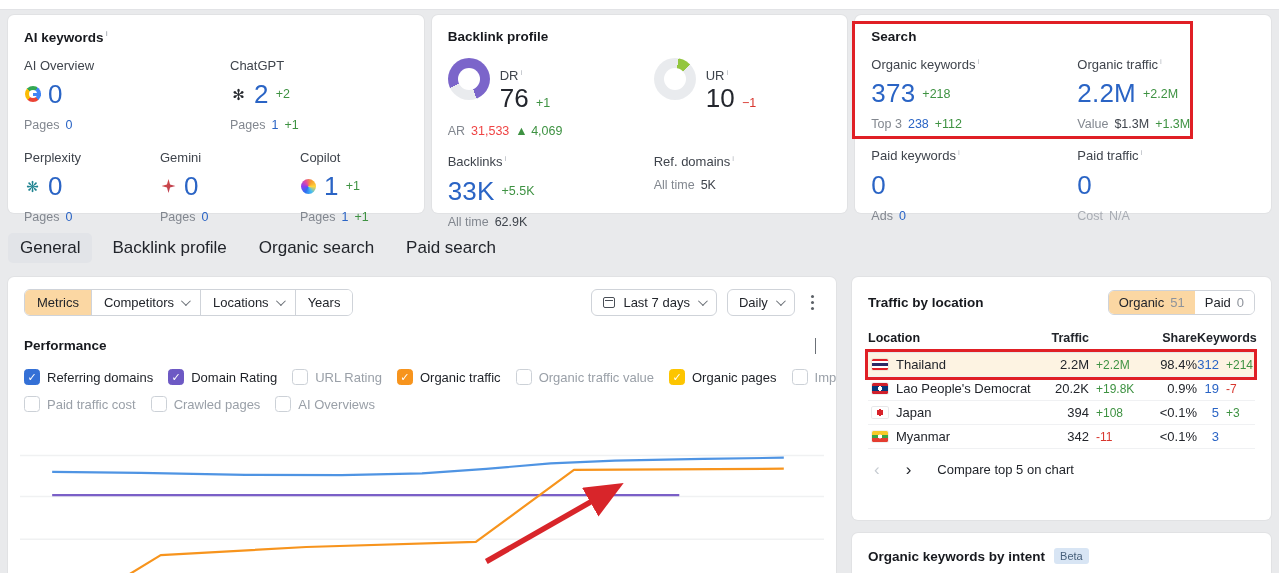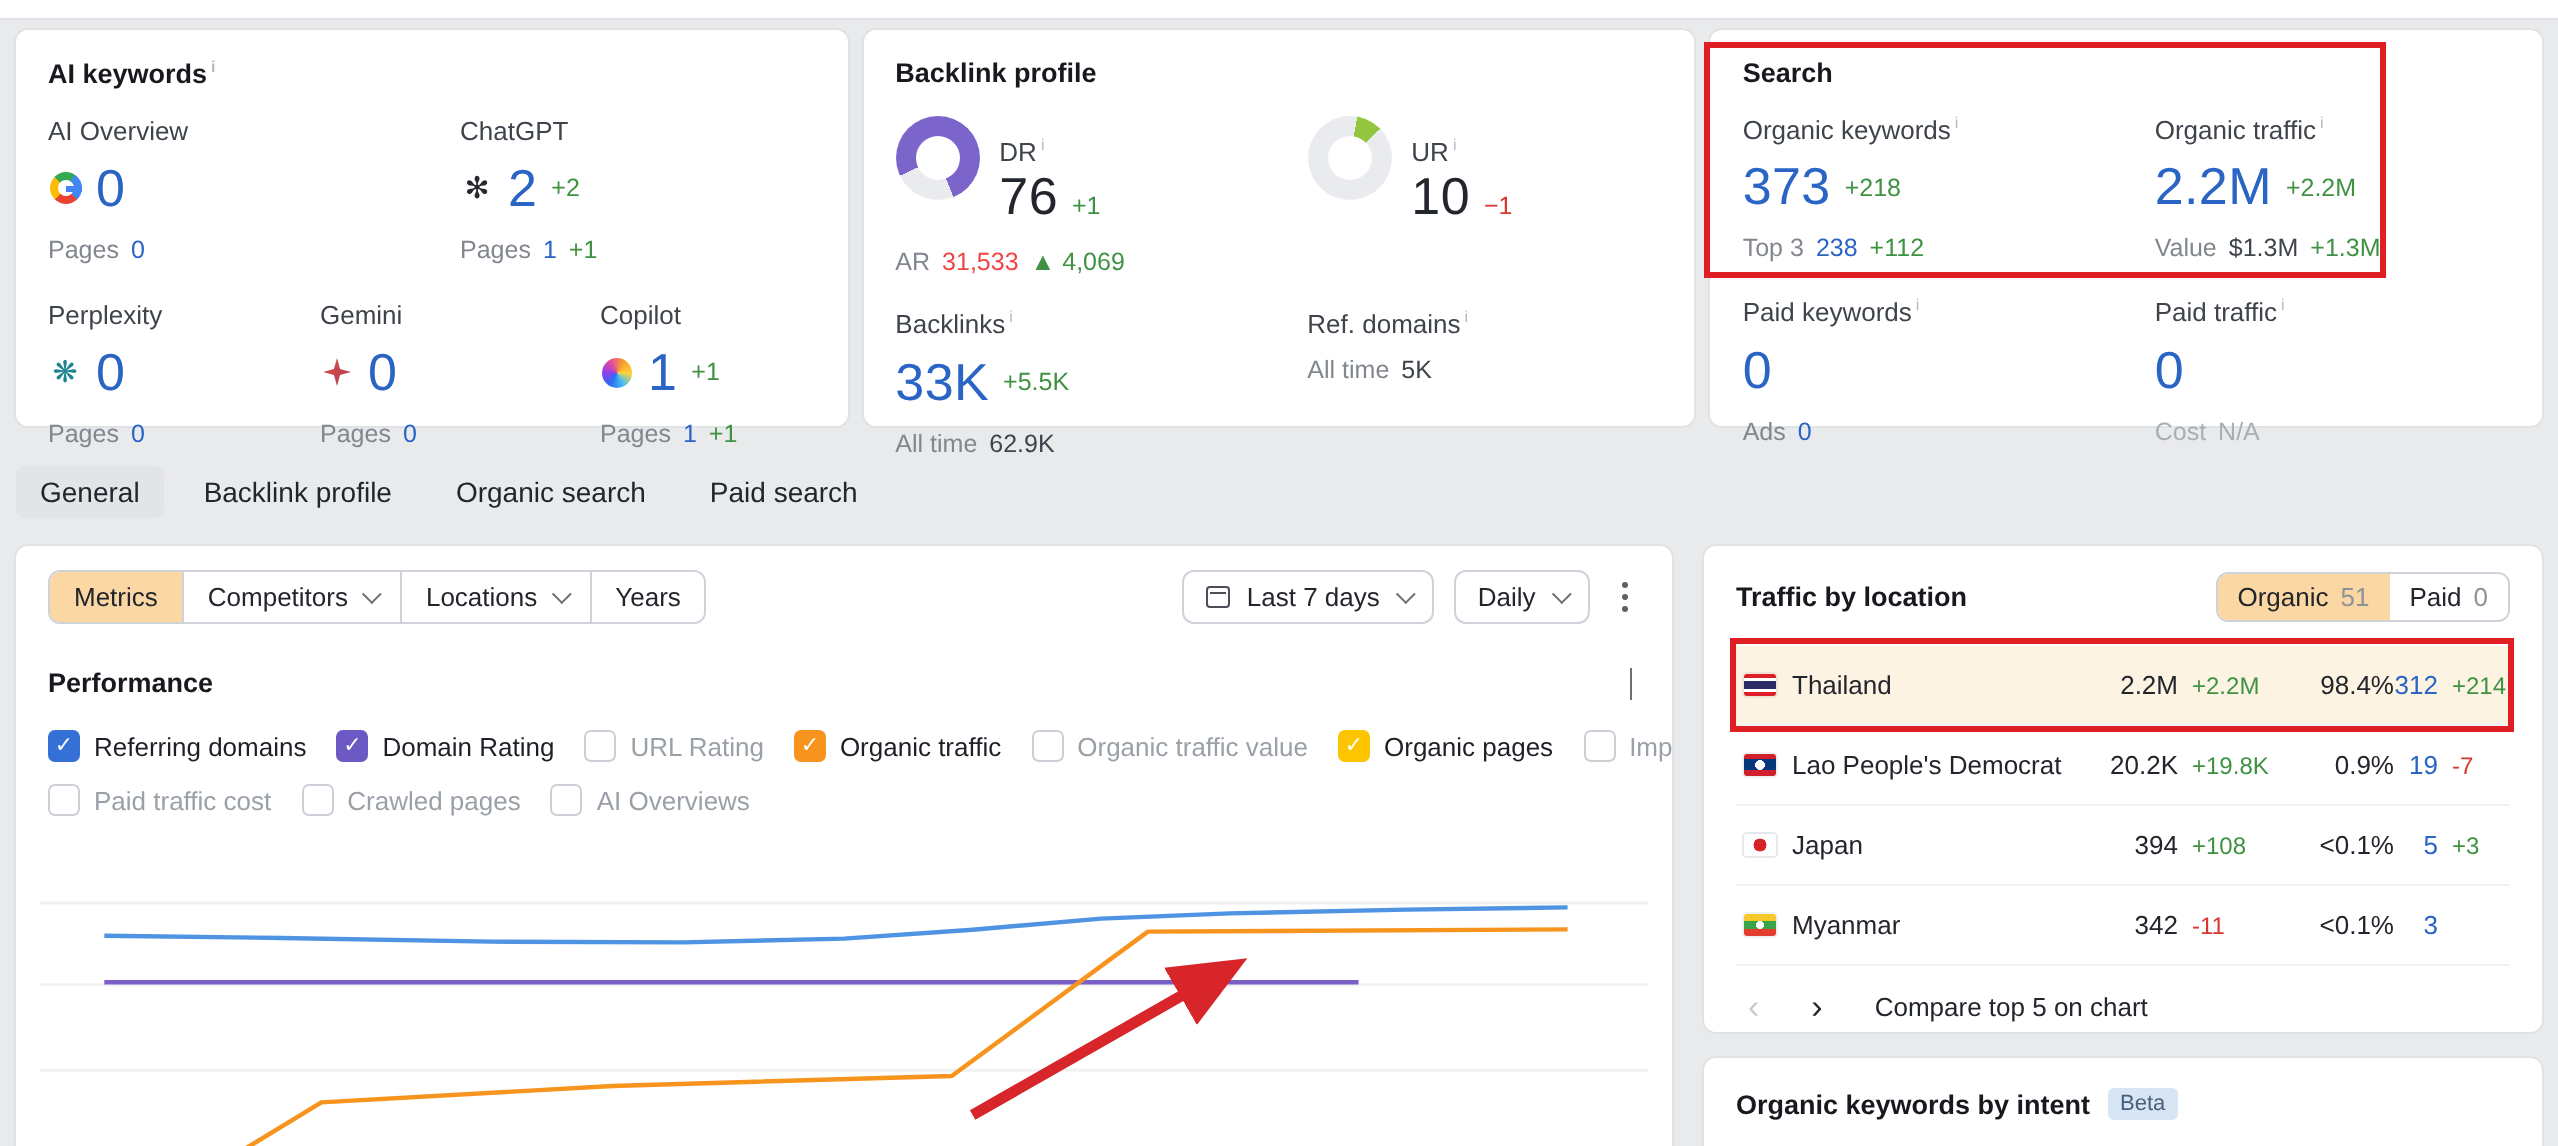--- a/index.html
+++ b/index.html
@@ -69,21 +69,21 @@
   
   .search-grid { display:grid; grid-template-columns:206px 1fr; margin-top:13px; }
   .search-grid2 { display:grid; grid-template-columns:206px 1fr; margin-top:17px; }
 
   
   .red-frame { position:absolute; border:3px solid #e01f25; pointer-events:none; z-index:8; }
   .red-frame.search-frame { left:-3px; top:6px; width:341px; height:118px; }
 
   
   .tabs-row { display:flex; gap:8px; margin:20px 8px 0 8px; align-items:center; }
-  .tab { padding:5px 12px; border-radius:5px; font-size:14px; color:#22252b; cursor:pointer;text-align:right; }
+  .tab { padding:5px 12px; border-radius:5px; font-size:17px; color:#22252b; cursor:pointer;text-align:right; }
   .tab.active { background:#e2e4e8; }
 
   
   .main-row { display:flex; gap:16px; margin:14px 8px 0 8px; align-items:flex-start; }
   .panel { background:#fff; border-radius:6px; box-shadow:0 0 0 1px rgba(0,0,0,0.03); }
   .chart-panel { width:828px; height:320px; overflow:hidden; position:relative; }
   .right-col { width:419px; display:flex; flex-direction:column; gap:13px; }
   .loc-panel { height:243px; padding:13px 16px 0 16px; position:relative; overflow:hidden; }
   .intent-panel { height:120px; padding:15px 16px; }
 
@@ -122,21 +122,21 @@
   .loc-head { display:flex; align-items:center; }
   .loc-title { font-weight:bold; font-size:13.5px; color:#17191e; }
   .toggle-group { margin-left:auto; display:inline-flex; border:1px solid #cfd3d9; border-radius:6px; overflow:hidden; }
   .toggle { padding:4px 10px; font-size:13px; color:#22252b; display:flex; gap:6px; background:#fff; cursor:pointer; }
   .toggle .cnt { color:#8e939b; }
   .toggle.active { background:#fbd7a3; }
   .loc-table { margin-top:12px; }
   .loc-grid { display:grid; grid-template-columns:1fr 58px 52px 56px 22px 36px; align-items:center; }
   .loc-header-row { padding:4px 0 7px 0; border-bottom:1px solid #e4e6e9; font-weight:bold; font-size:12.5px; color:#17191e; }
   .loc-header-row .r { text-align:right; }
-  .loc-row { height:40px; border-bottom:1px solid #f0f1f3; font-size:13px; position:relative; cursor:pointer; }
+  .loc-row { height:24px; border-bottom:1px solid #f0f1f3; font-size:13px; position:relative; cursor:pointer; }
   .loc-row.hl { background:#fdf3e2; }
   .loc-name { display:flex; align-items:center; gap:8px; overflow:hidden; white-space:nowrap; color:#22252b; padding-left:4px; }
   .r { text-align:right; color:#22252b; }
   .dl { padding-left:7px; font-size:12px; }
   .kw { color:#2a64c5; }
   .flag { width:16px; height:11px; border-radius:1.5px; flex:0 0 auto; box-shadow:0 0 0 1px rgba(0,0,0,0.06); position:relative; }
   .flag-th { background:linear-gradient(to bottom,#df1e26 0 17%,#fff 17% 34%,#2b2a66 34% 66%,#fff 66% 83%,#df1e26 83%); }
   .flag-la { background:radial-gradient(circle at 50% 50%, #fff 0 2.4px, transparent 2.5px),
              linear-gradient(to bottom,#d0202c 0 25%,#05387a 25% 75%,#d0202c 75%); }
   .flag-kh { background:linear-gradient(to bottom,#12329b 0 25%,#d81931 25% 75%,#12329b 75%); }
@@ -486,20 +486,27 @@
               <span class="cnt">51</span>
             </div>
           <div class="toggle">
               <span>Paid</span>
               <span class="cnt">0</span>
             </div>
         </div>
       </div>
 
       <div class="loc-table">
+        <div class="loc-grid loc-header-row">
+          <div>Location</div>
+          <div class="r">Traffic</div>
+          <div></div>
+          <div class="r">Share</div>
+          <div class="r" style="grid-column:5/7;">Keywords</div>
+        </div>
 
         <div class="loc-grid loc-row hl">
           <div class="red-frame thailand-frame"></div>
           <div class="loc-name">
               <span class="flag flag-th"></span>
               <span>Thailand</span>
             </div>
           <div class="r">2.2M</div>
           <div class="dl delta up">+2.2M</div>
           <div class="r">98.4%</div>

